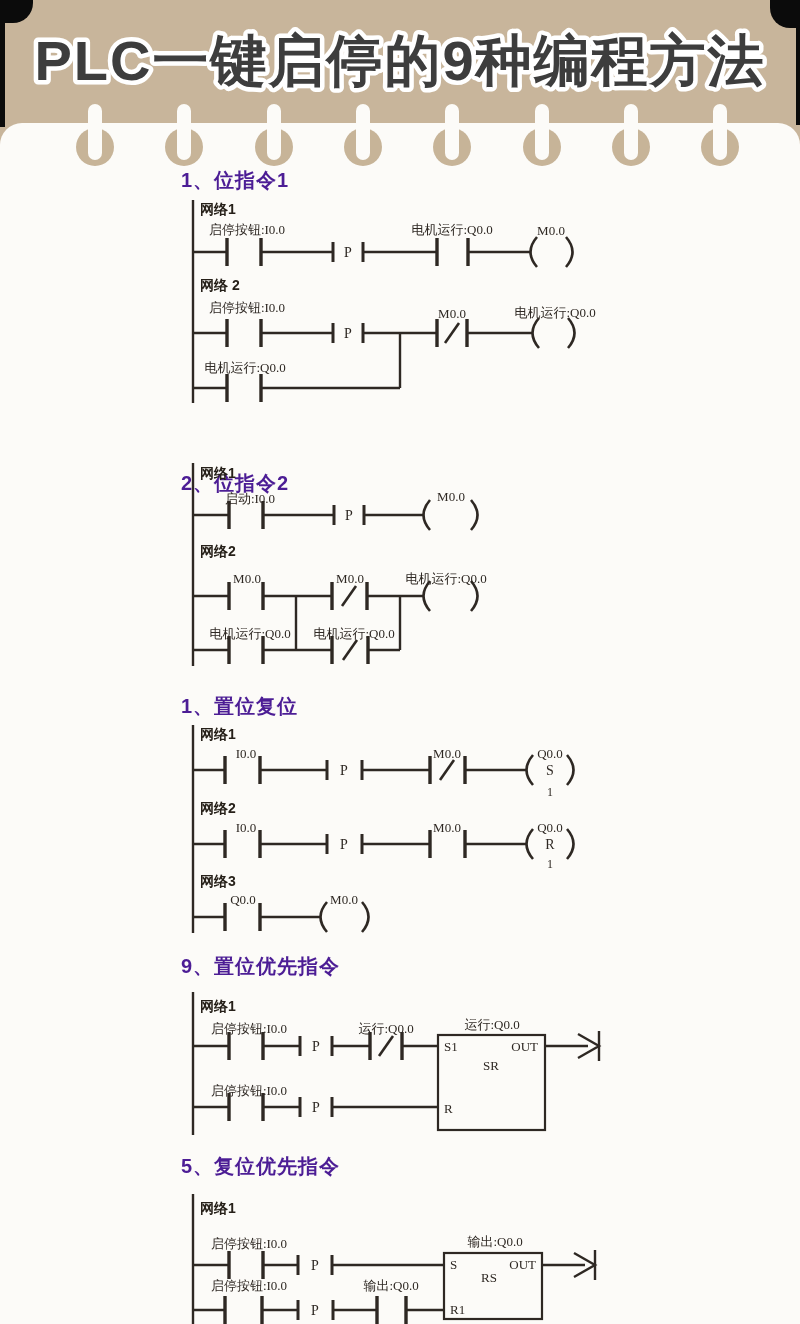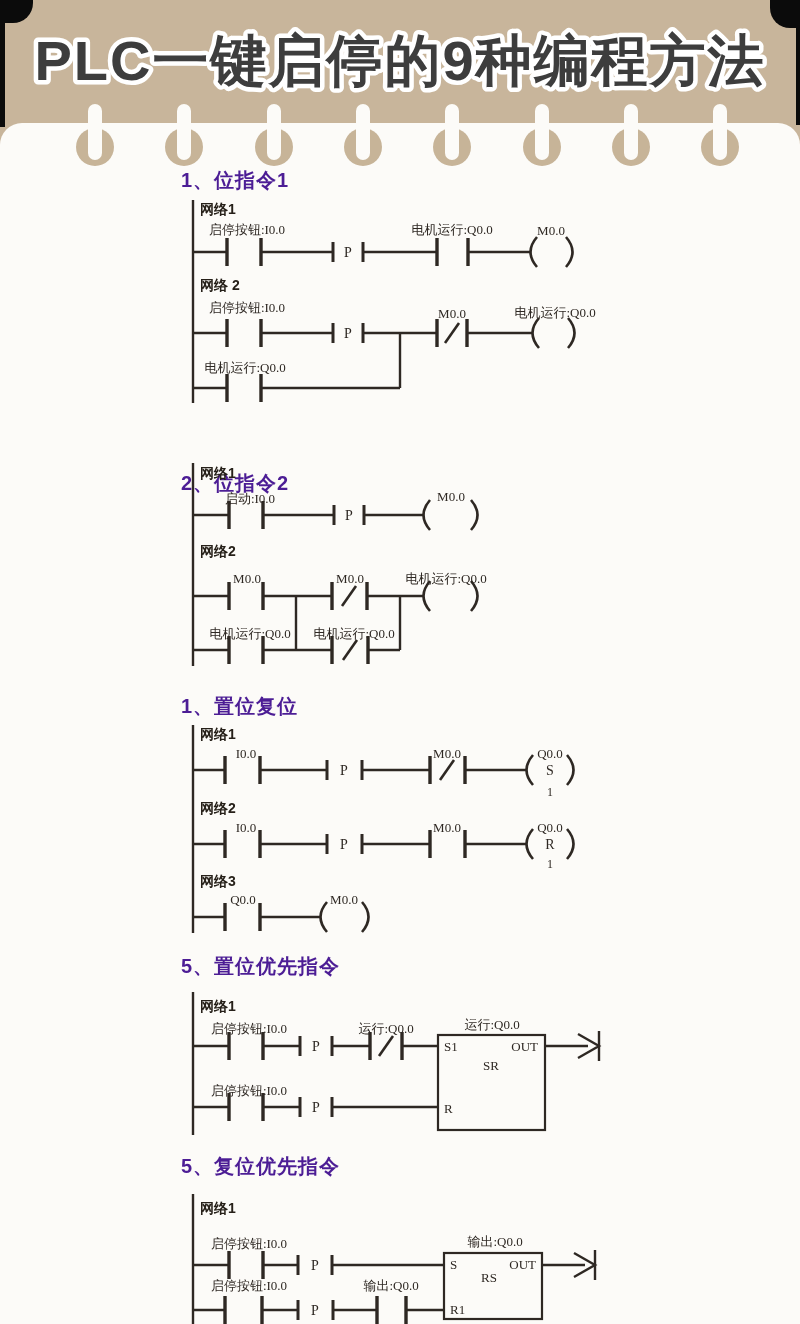--- a/index.html
+++ b/index.html
@@ -184,21 +184,21 @@
     <g>
       <path class="ln" d="M193 917H225 M260 917H321"></path>
       <path class="tk" d="M225 903V931 M260 903V931"></path>
       <path class="pr" d="M327 902 Q314 917 327 932"></path>
       <path class="pr" d="M362 902 Q375 917 362 932"></path>
       <text class="lbl" x="243" y="904">Q0.0</text>
       <text class="lbl" x="344" y="904">M0.0</text>
     </g>
   </svg>
 
-  <div class="section-heading h4">5、置位优先指令</div>
+  <div class="section-heading h4">9、置位优先指令</div>
   <svg class="ladder s4" width="470" height="150" viewBox="150 988 470 150">
     <line class="ln" x1="193" y1="992" x2="193" y2="1135"></line>
     <text class="net" x="200" y="1011">网络1</text>
     <g>
       <path class="ln" d="M193 1046H229 M263 1046H300 M332 1046H370 M402 1046H438"></path>
       <path class="tk" d="M229 1032V1060 M263 1032V1060 M370 1032V1060 M402 1032V1060"></path>
       <path class="pk" d="M300 1036V1056 M332 1036V1056"></path>
       <text class="op" x="316" y="1051">P</text>
       <path class="sl" d="M379 1056 L393 1036"></path>
       <text class="lbl" x="249" y="1033">启停按钮:I0.0</text>

